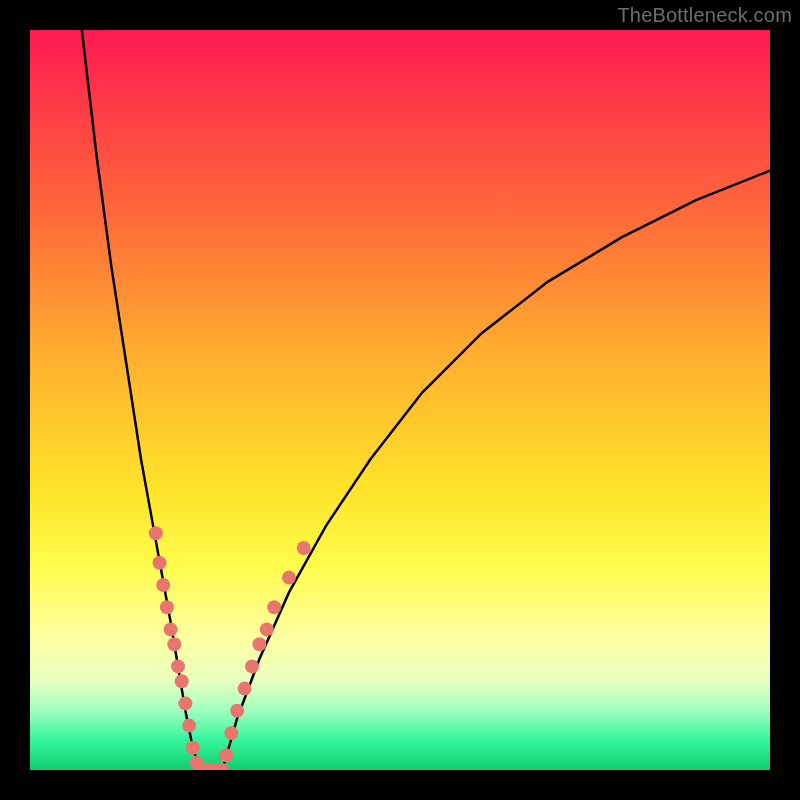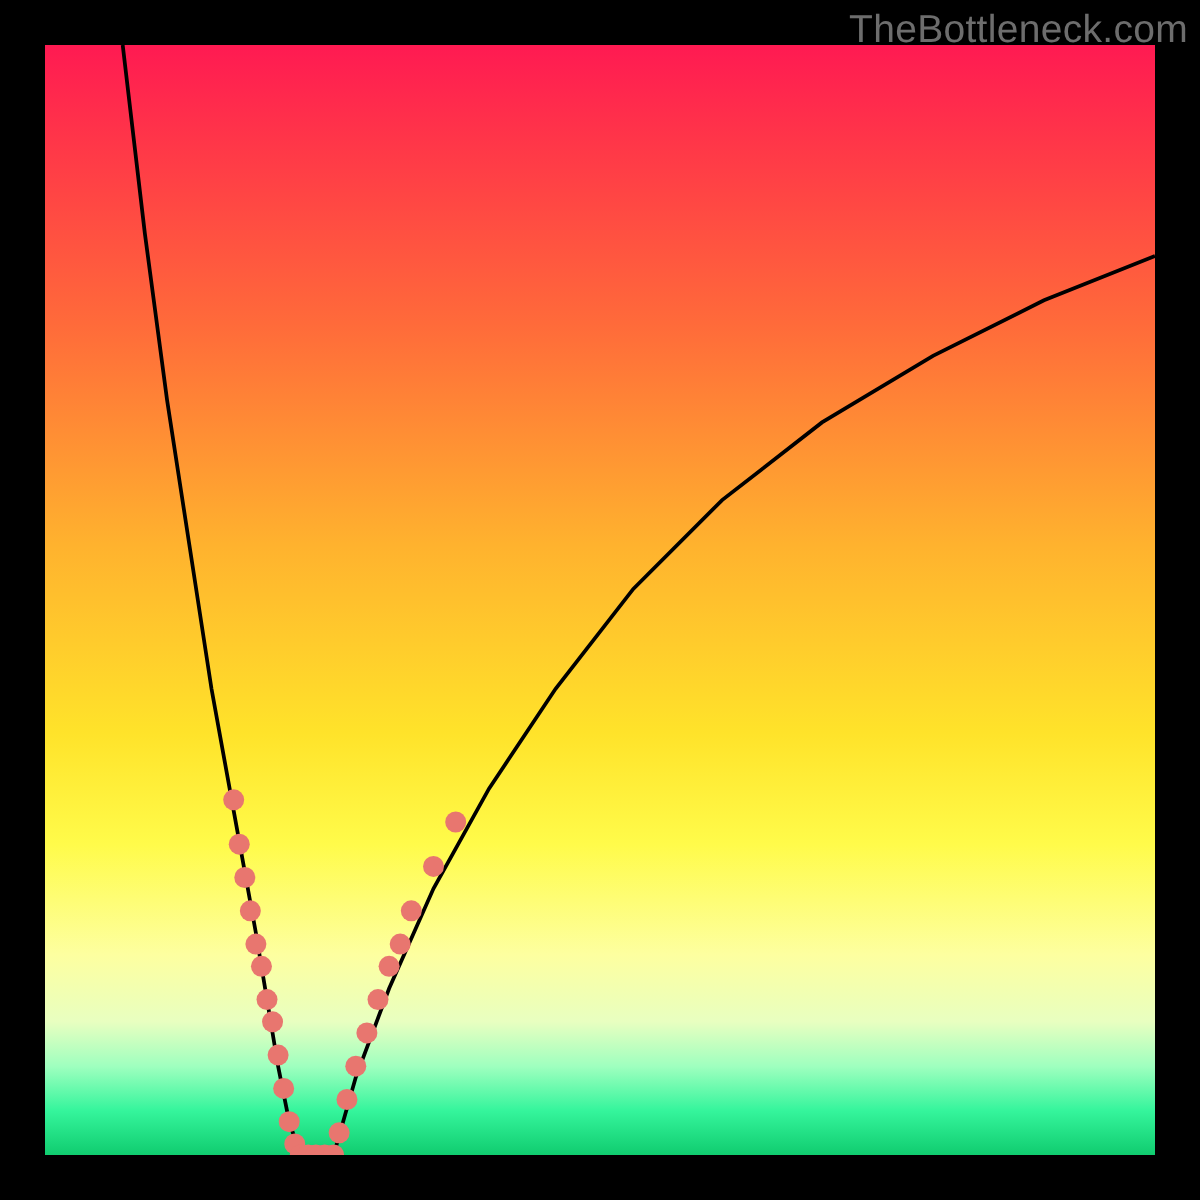--- a/index.html
+++ b/index.html
@@ -43,21 +43,21 @@
     left: 0;
     top: 0;
     width: 740px;
     height: 740px;
   }
   .watermark {
     position: absolute;
     top: 4px;
     right: 8px;
     color: #6d6d6d;
-    font-size: 26px;
+    font-size: 20px;
     letter-spacing: 0.2px;
     user-select: none;
   }
   .curve {
     fill: none;
     stroke: #000;
     stroke-width: 2.5;
   }
   .dot {
     fill: #e8766f;

